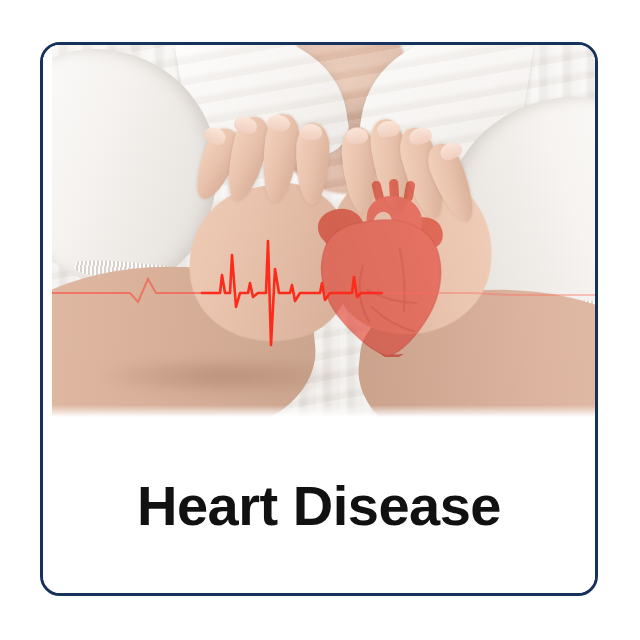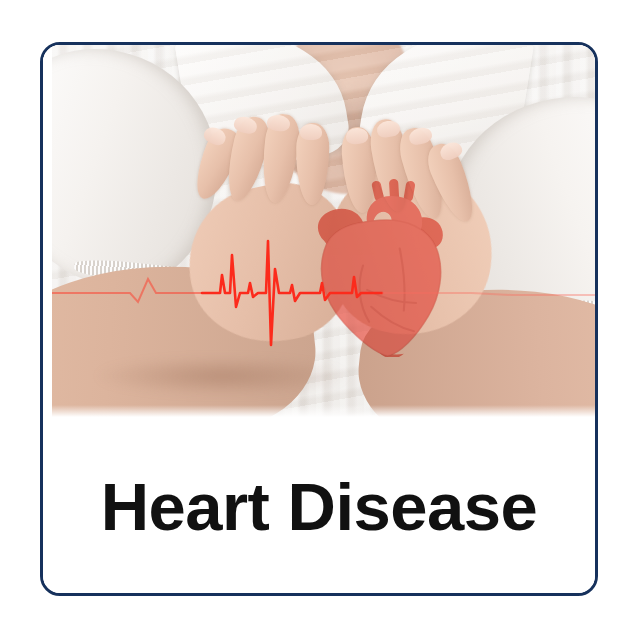--- a/index.html
+++ b/index.html
@@ -218,21 +218,21 @@
 
   
   .caption-area {
     position:absolute;
     left:0; top:372px;
     width:100%; height:178px;
     background:#ffffff;
     display:flex; align-items:center; justify-content:center;
   }
   .caption {
-    font-size:67px;
+    font-size:56px;
     font-weight:700;
     color:#111111;
     letter-spacing:-0.5px;
     line-height:1;
     text-align:center;
     white-space:nowrap;
   }
 </style>
 </head>
 <body>

